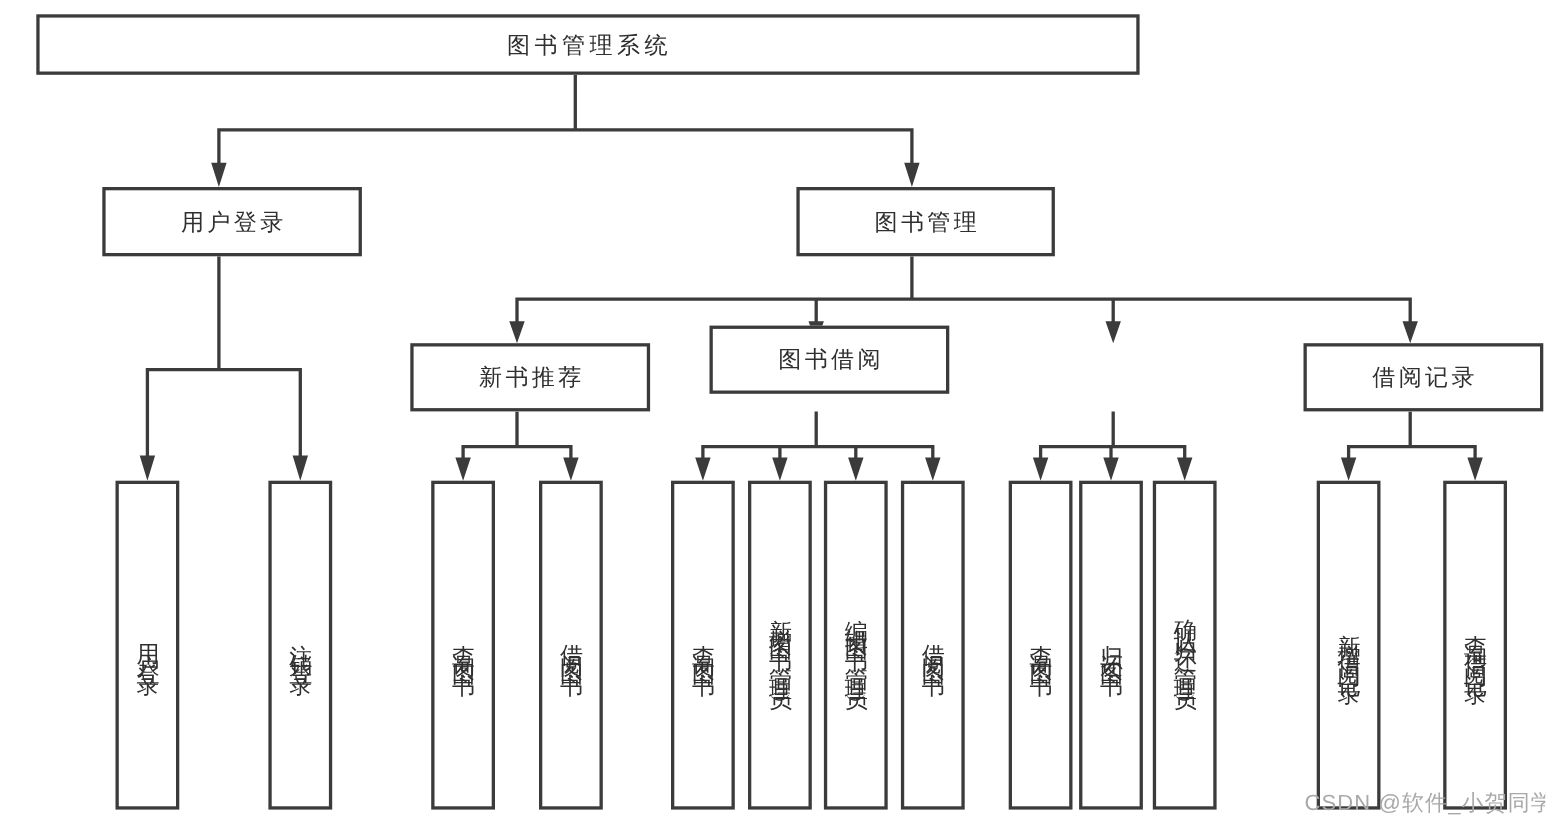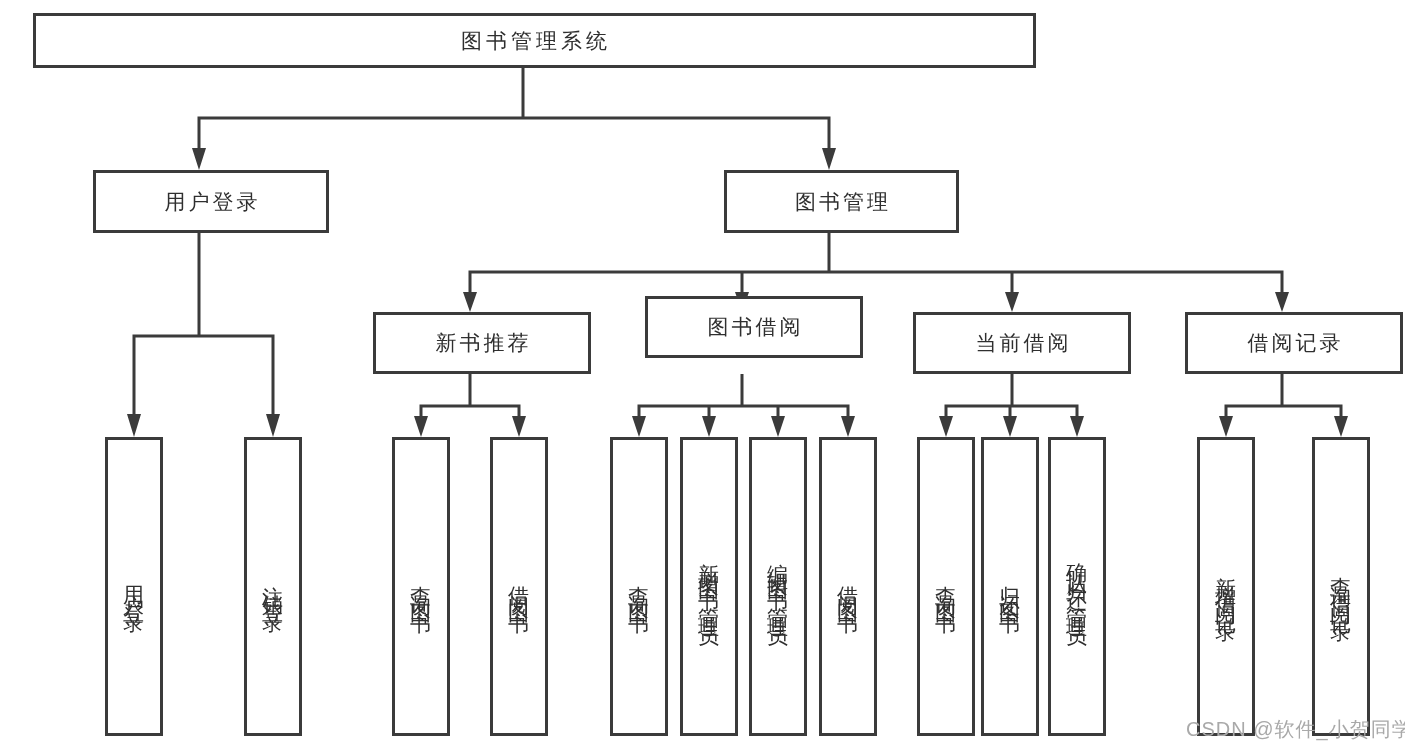--- a/index.html
+++ b/index.html
@@ -104,21 +104,20 @@
     "></path>
   </svg>
 
   <div class="node hbox root" style="left:21px;top:13px;width:1003px;height:55px">图书管理系统</div>
 
   <div class="node hbox" style="left:81px;top:170px;width:236px;height:63px">用户登录</div>
   <div class="node hbox" style="left:712px;top:170px;width:235px;height:63px">图书管理</div>
 
   <div class="node hbox" style="left:361px;top:312px;width:218px;height:62px">新书推荐</div>
   <div class="node hbox" style="left:633px;top:296px;width:218px;height:62px">图书借阅</div>
-  <div class="node hbox" style="left:901px;top:312px;width:218px;height:62px">当前借阅</div>
   <div class="node hbox" style="left:1173px;top:312px;width:218px;height:62px">借阅记录</div>
 
   <div class="node leaf" style="left:105px;top:437px;width:58px;height:299px">用户登录</div>
   <div class="node leaf" style="left:244px;top:437px;width:58px;height:299px">注销登录</div>
 
   <div class="node leaf" style="left:392px;top:437px;width:58px;height:299px">查询图书</div>
   <div class="node leaf" style="left:490px;top:437px;width:58px;height:299px">借阅图书</div>
 
   <div class="node leaf" style="left:610px;top:437px;width:58px;height:299px">查询图书</div>
   <div class="node leaf" style="left:680px;top:437px;width:58px;height:299px">新增图书（管理员）</div>

